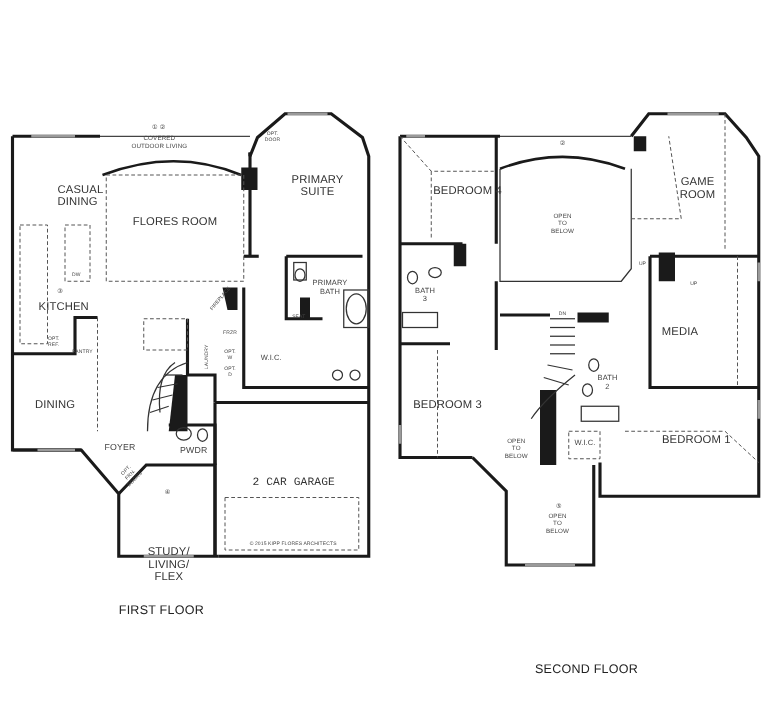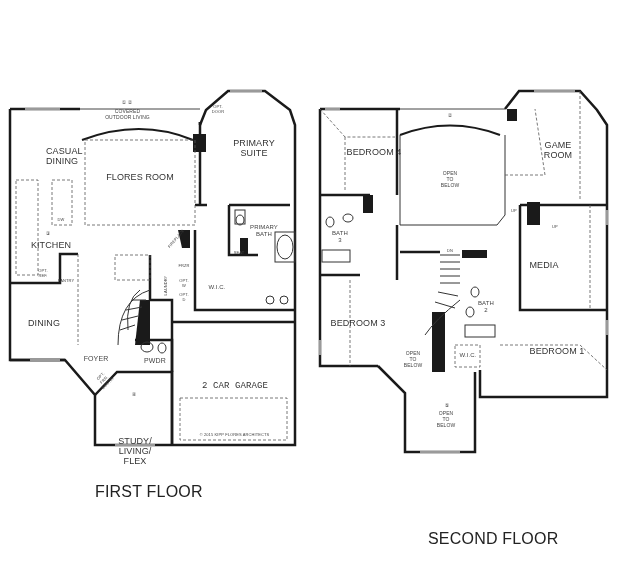--- a/index.html
+++ b/index.html
@@ -1,21 +1,21 @@
 <!DOCTYPE html>
 <html><head>
 <meta charset="utf-8">
 <style>
   html, body { margin:0; padding:0; background:#ffffff; }
   body { width:617px; height:582px; position:relative; overflow:hidden; font-family:"Liberation Sans", sans-serif; color:#222; }
   svg { position:absolute; left:0; top:0; }
   .lbl { position:absolute; font-size:9px; color:#333; text-align:center; line-height:10px; letter-spacing:0.1px; white-space:pre-line; }
   .lbl.sm { font-size:5px; line-height:6px; color:#444; }
   .lbl.xs { font-size:4px; line-height:5px; color:#444; }
-  .floor-title { position:absolute; font-size:16px; color:#222; letter-spacing:0.2px; }
+  .floor-title { position:absolute; font-size:10px; color:#222; letter-spacing:0.2px; }
 </style>
 </head>
 <body>
 
 <svg width="617" height="582" viewBox="0 0 617 582">
   <g fill="none" stroke="#1a1a1a" stroke-width="2.5">
 
     <polyline points="10,109 10,360 65,360"></polyline>
 
     <polyline points="10,109 80,109"></polyline>

